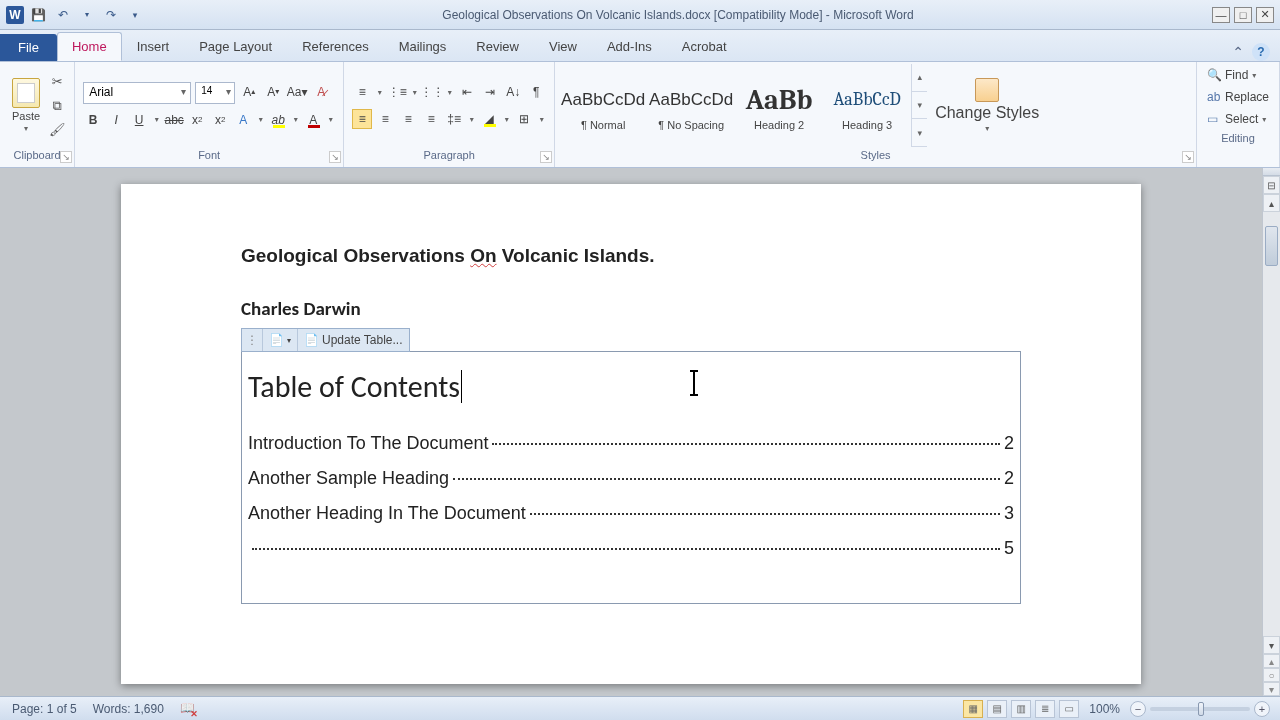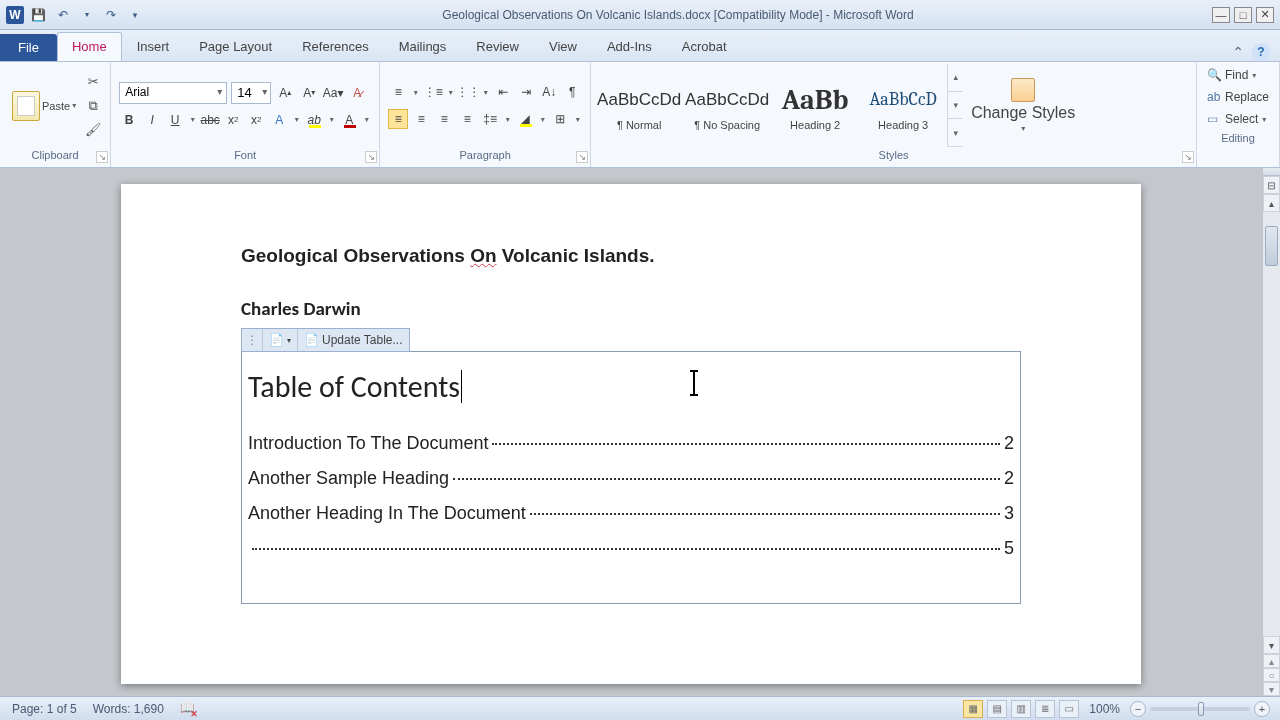--- a/index.html
+++ b/index.html
@@ -24,33 +24,33 @@
 
 
 .ribbon { height: 106px; background: #f5f8fc; border-bottom: 1px solid #b0c0d8; display: flex; }
 .group { border-right: 1px solid #d0d8e6; display: flex; flex-direction: column; }
 .group-body { flex: 1; display: flex; align-items: center; padding: 4px 8px; gap: 6px; }
 .group-label { height: 18px; font-size: 11px; color: #5a6a88; text-align: center; position: relative; padding: 0 4px; }
 .group-label .launcher { position: absolute; right: 2px; top: 2px; font-size: 9px; color: #888; cursor: pointer; border:1px solid #ccc; width:12px; height:12px; line-height:10px; background:#fff;}
 
 
 .clipboard-body { display: flex; gap: 4px; }
-.paste-big { display: flex; flex-direction: row; align-items: center; gap: 2px; padding: 4px; cursor: pointer; }
+.paste-big { display: flex; flex-direction: column; align-items: center; gap: 2px; padding: 4px; cursor: pointer; }
 .paste-ico { width: 28px; height: 30px; border: 1px solid #c8a640; background: linear-gradient(#fef8e0,#f5e8b0); border-radius: 2px; position: relative; }
 .paste-ico::after{content:"";position:absolute;top:4px;left:4px;right:4px;bottom:4px;background:#fff;border:1px solid #ccc;}
 .paste-label { font-size: 11px; color: #444; }
 .mini-col { display: flex; flex-direction: column; gap: 6px; }
 .mini-btn { width: 18px; height: 18px; display: flex; align-items: center; justify-content: center; cursor: pointer; font-size: 13px; color:#555;}
 
 
 .font-row { display: flex; flex-direction: column; gap: 6px; }
-.font-top { display: flex; gap: 4px; align-items: center; }
+.font-top { display: flex; gap: 4px; }
 .font-name { width: 108px; height: 22px; border: 1px solid #abb8cd; background: #fff; font-size: 12px; padding: 2px 18px 2px 5px; position: relative; }
 .font-name::after{content:"▾"; position:absolute; right:4px; top:3px; font-size:10px; color:#666;}
-.font-size { width: 40px; height: 22px; border: 1px solid #abb8cd; background: #fff; font-size: 13px; padding: 2px 14px 2px 5px; position:relative;}
+.font-size { width: 40px; height: 22px; border: 1px solid #abb8cd; background: #fff; font-size: 10px; padding: 2px 14px 2px 5px; position:relative;}
 .font-size::after{content:"▾"; position:absolute; right:3px; top:3px; font-size:10px; color:#666;}
 .sbtn { width: 20px; height: 20px; display: flex; align-items: center; justify-content: center; font-size: 12px; cursor: pointer; border: 1px solid transparent; color:#444;}
 .font-bot { display: flex; gap: 3px; align-items: center; }
 .bold { font-weight: bold; } .italic { font-style: italic; } .underline { text-decoration: underline; }
 .strike{text-decoration:line-through;}
 .color-swatch { width: 12px; height: 3px; background: #ffff00; position: absolute; bottom: 1px; left: 4px; }
 .font-color-swatch { width: 12px; height: 3px; background: #c00000; position: absolute; bottom: 1px; left: 4px; }
 .rel { position: relative; }
 .drop{width:9px;font-size:8px;color:#666;display:flex;align-items:center;justify-content:center;cursor:pointer;}
 

